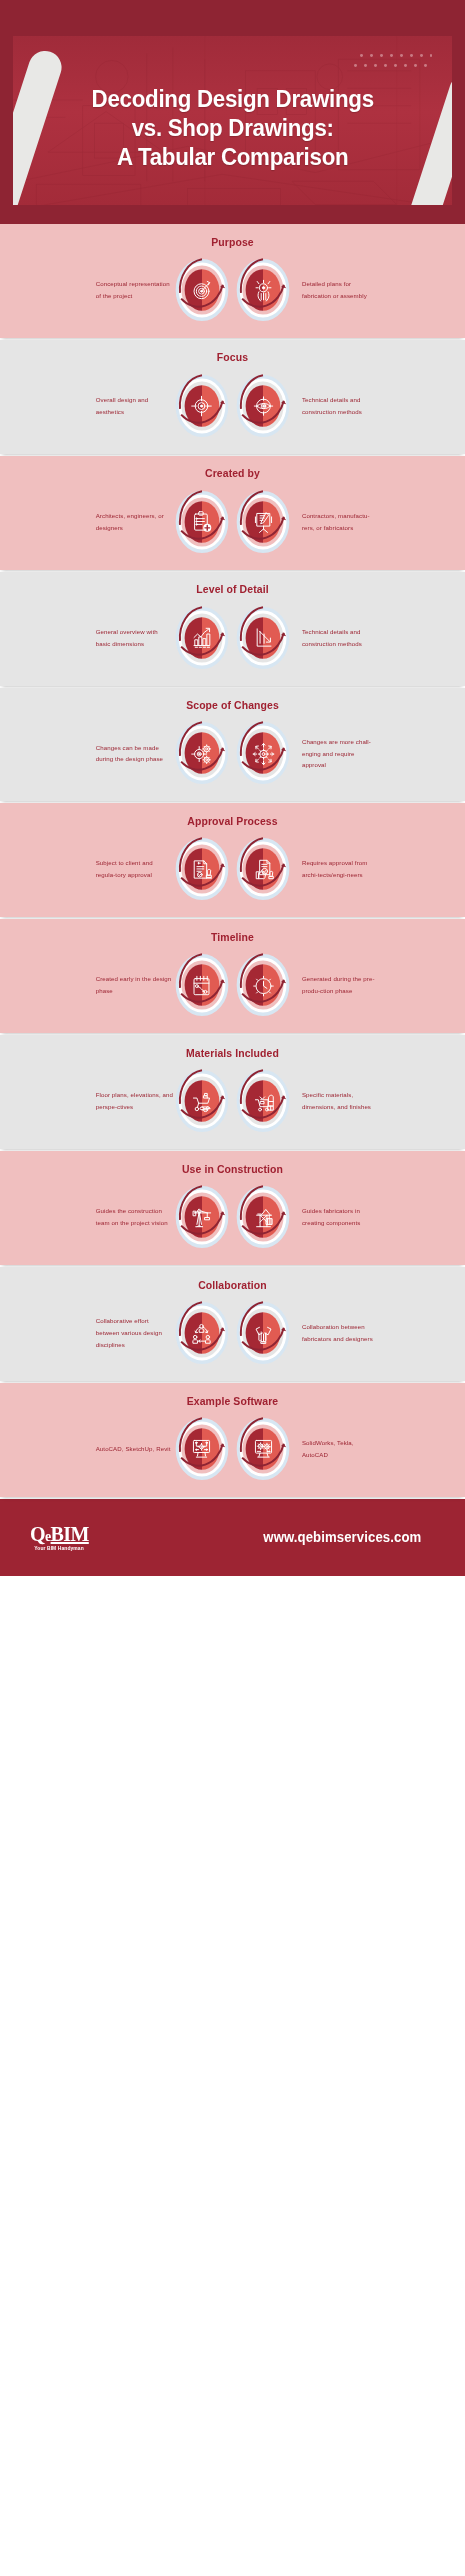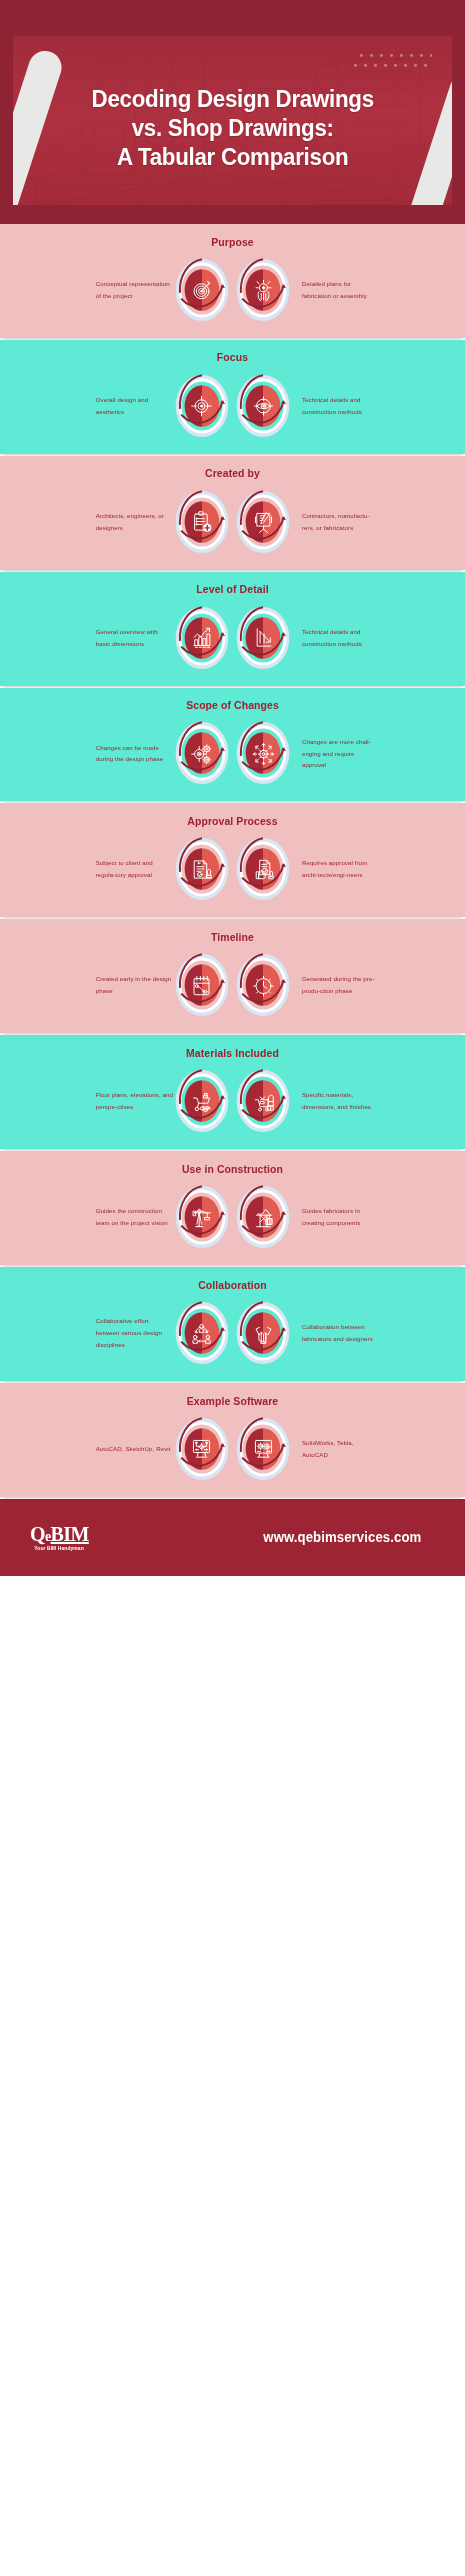--- a/index.html
+++ b/index.html
@@ -82,21 +82,21 @@
 
   
   .rows { }
   .row {
     position:relative;
     padding: 11.6px 0 15px 0;
     box-shadow: 0 2.9px 4.1px -1.7px rgba(0,0,0,.33);
     margin-bottom:2px;
   }
   .row.shade-a { background:#F0BFBF; }
-  .row.shade-b { background:#5eead4; }
+  .row.shade-b { background:#e5e5e5; }
 
   .row-title {
     text-align:center;
     color:#A02131;
     font-family:"Liberation Sans Narrow","Liberation Sans",sans-serif;
     font-weight:700;
     font-size:11px;
     letter-spacing:0.1px;
     margin-bottom:9.3px;
     transform: scaleX(.95);

